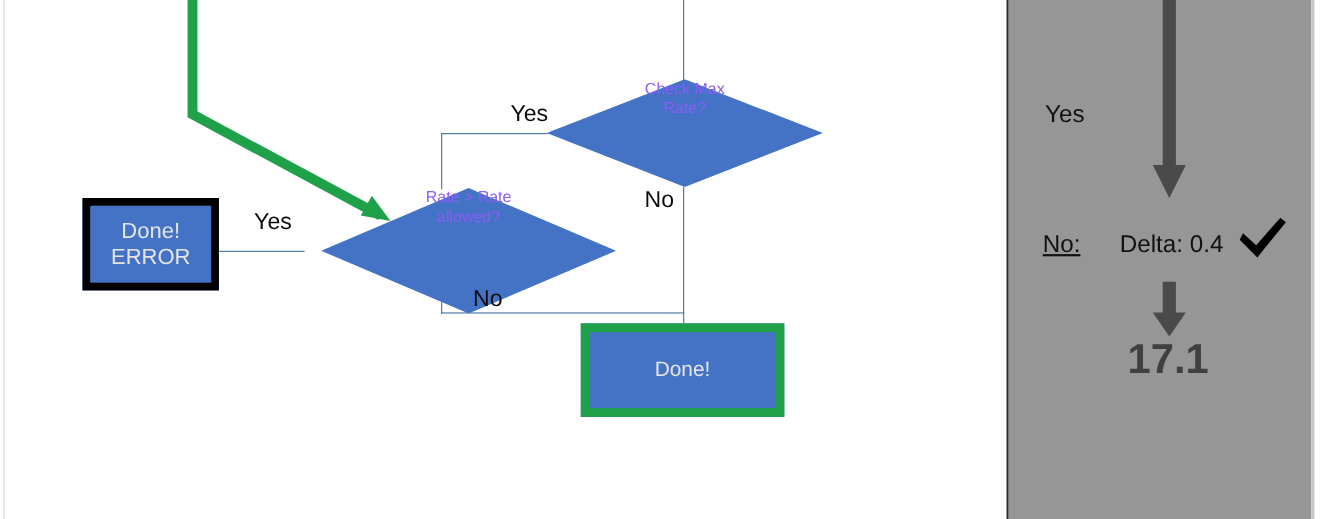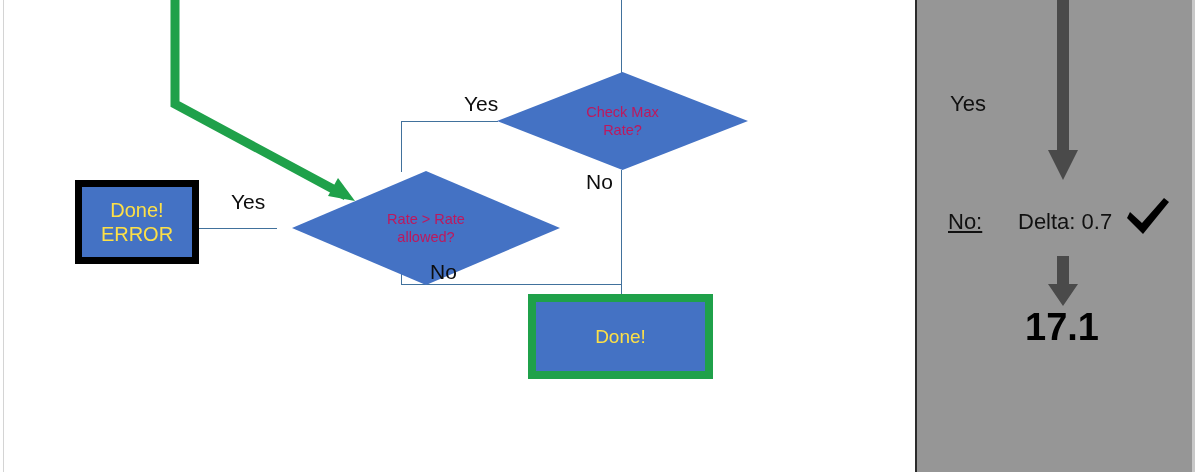--- a/index.html
+++ b/index.html
@@ -20,44 +20,43 @@
     position: absolute;
     left: 3px; top: 0;
     width: 1px; height: 472px;
     background: #d4d4d4;
   }
 
   
   .diamond {
     position: absolute;
     display: flex;
-    align-items: center;
     justify-content: center;
-    color: #be185d;
+    color: #8b5cf6;
     text-align: center;
     line-height: 1.25;
   }
   .diamond .dia-shape {
     position: absolute;
     left: 0; top: 0;
     width: 100%; height: 100%;
   }
   .diamond .dia-label {
     position: relative;
     z-index: 2;
     white-space: pre-line;
   }
 
   .procbox {
     position: absolute;
     display: flex;
     align-items: center;
     justify-content: center;
     text-align: center;
-    color: #fde047;
+    color: #e5e5e5;
     line-height: 1.22;
     box-sizing: border-box;
   }
   .procbox .box-label { white-space: pre-line; }
 
   .conn {
     position: absolute;
     background: #41719c;
   }
   .conn.h { height: 1px; }
@@ -178,29 +177,29 @@
   <div class="gray-panel" style="left:917px; width:275px;">
 
     <div class="panel-text" style="left:33px; top:91px; font-size:22px;">Yes</div>
 
     <svg class="panel-arrow" style="left:128px; top:-6px; width:36px; height:188px;" viewBox="0 0 36 188">
       <polygon points="12,0 24,0 24,156 33,156 18,186 3,156 12,156" fill="#4a4a4a"></polygon>
     </svg>
 
     <div class="panel-text" style="left:31px; top:209px; font-size:22px;text-decoration:underline;">No:</div>
 
-    <div class="panel-text" style="left:101px; top:209px; font-size:22px;">Delta: 0.7</div>
+    <div class="panel-text" style="left:101px; top:209px; font-size:22px;">Delta: 0.4</div>
 
     <div class="check-mark" style="left:208px; top:196px; width:46px; height:42px;">
       <svg viewBox="0 0 46 42" width="46" height="42">
         <polygon points="2,22 5,16 17,27 39,2 44,6 18,38" fill="#000000"></polygon>
       </svg>
     </div>
 
     <svg class="panel-arrow" style="left:128px; top:256px; width:36px; height:52px;" viewBox="0 0 36 52">
       <polygon points="12,0 24,0 24,28 33,28 18,50 3,28 12,28" fill="#4a4a4a"></polygon>
     </svg>
 
-    <div class="panel-value" style="left:108px; top:306px; font-size:38px; color:#000000;">17.1</div>
+    <div class="panel-value" style="left:108px; top:306px; font-size:38px; color:#404040;">17.1</div>
   </div>
   <div class="panel-edge-right" style="left:1192px;"></div>
 
 </div>
 
 </body></html>

